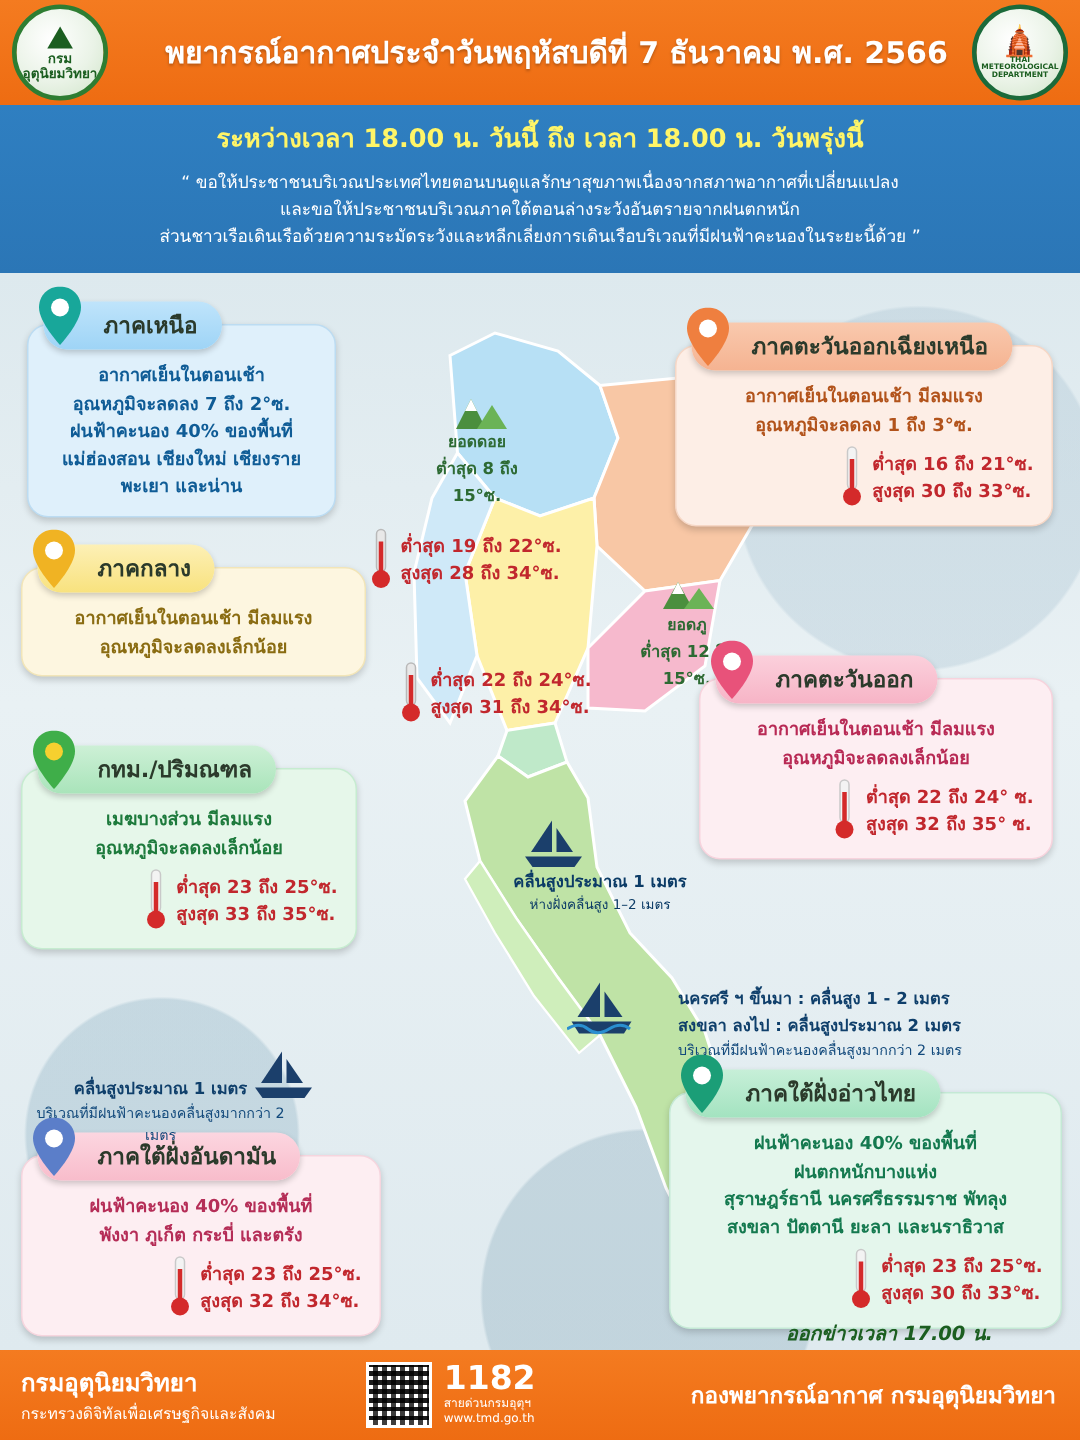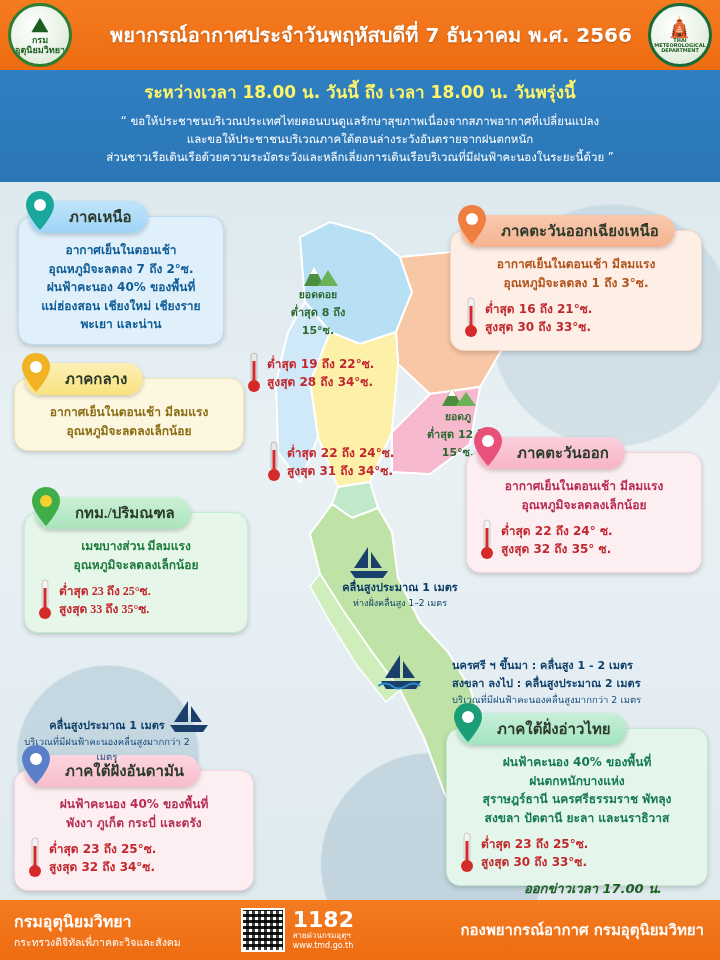--- a/index.html
+++ b/index.html
@@ -74,21 +74,21 @@
     border-radius: 16px; padding: 4px 16px 4px 40px;
     font-size: 15px; font-weight: bold; color: #2b3a2b;
     box-shadow: 0 2px 4px rgba(0,0,0,.20);
     white-space: nowrap;
   }
   .pin {
     position: absolute; left: 6px; top: -26px;
     width: 30px; height: 40px;
   }
   .card-body { margin-top: 16px; text-align: center; font-size: 12px; line-height: 1.55; font-weight: bold; }
-  .temp-row { display: flex; align-items: center; justify-content: flex-start; gap: 6px; margin-top: 4px; }
+  .temp-row { display: flex; align-items: center; justify-content: flex-end; gap: 6px; margin-top: 4px; }
   .temp-text { text-align: left; font-size: 12px; font-weight: bold; line-height: 1.5; }
   .thermo { width: 16px; height: 44px; position: relative; flex: none; }
 
   
   .theme-blue   { background: #dff0fb; border: 1px solid #bcdcf2; }
   .theme-blue .card-title { background: linear-gradient(180deg,#bfe4fb,#9ed4f6); }
   .theme-blue .card-body, .theme-blue .temp-text { color: #0f5c96; }
 
   .theme-yellow { background: #fdf6e0; border: 1px solid #f2e5b8; }
   .theme-yellow .card-title { background: linear-gradient(180deg,#fdf0b6,#f8e27e); }
@@ -331,21 +331,21 @@
               <circle cx="8" cy="35" r="6" fill="#d42a2a"></circle>
             </svg>
         </div>
         <div class="temp-text" style="color:#c1272d">
           <div>ต่ำสุด 22 ถึง 24° ซ.</div>
           <div>สูงสุด 32 ถึง 35° ซ.</div>
         </div>
       </div>
     </div>
 
-    <div class="card theme-green" style="left:24px; top:330px; width:224px;font-family:Liberation Serif, serif;">
+    <div class="card theme-green" style="left:14px; top:330px; width:224px;">
       <div class="card-title">กทม./ปริมณฑล</div>
       <div class="pin">
         <svg width="30" height="40" viewBox="0 0 30 40">
             <path d="M15,0 C7,0 1,6 1,14 C1,24 15,39 15,39 C15,39 29,24 29,14 C29,6 23,0 15,0 Z" fill="#3fae49"></path>
             <circle cx="15" cy="14" r="6" fill="#f6d02f"></circle>
           </svg>
       </div>
       <div class="card-body">
         <div>เมฆบางส่วน  มีลมแรง</div>
         <div>อุณหภูมิจะลดลงเล็กน้อย</div>
@@ -458,21 +458,21 @@
       <div>สงขลา ลงไป : คลื่นสูงประมาณ  2 เมตร</div>
       <div class="sub">บริเวณที่มีฝนฟ้าคะนองคลื่นสูงมากกว่า 2 เมตร</div>
     </div>
 
     <div class="release-time" style="left:524px; top:696px;">ออกข่าวเวลา 17.00 น.</div>
   </div>
 
   <div class="footer">
     <div class="footer-left">
       <div class="footer-org">กรมอุตุนิยมวิทยา</div>
-      <div class="footer-min">กระทรวงดิจิทัลเพื่ภาคตะวิจและสังคม</div>
+      <div class="footer-min">กระทรวงดิจิทัลเพื่อเศรษฐกิจและสังคม</div>
     </div>
     <div class="footer-center">
       <div class="qr"></div>
       <div>
         <div class="hot">1182</div>
         <div class="hot-sub">สายด่วนกรมอุตุฯ</div>
         <div class="hot-sub">www.tmd.go.th</div>
       </div>
     </div>
     <div class="footer-right">กองพยากรณ์อากาศ กรมอุตุนิยมวิทยา</div>

